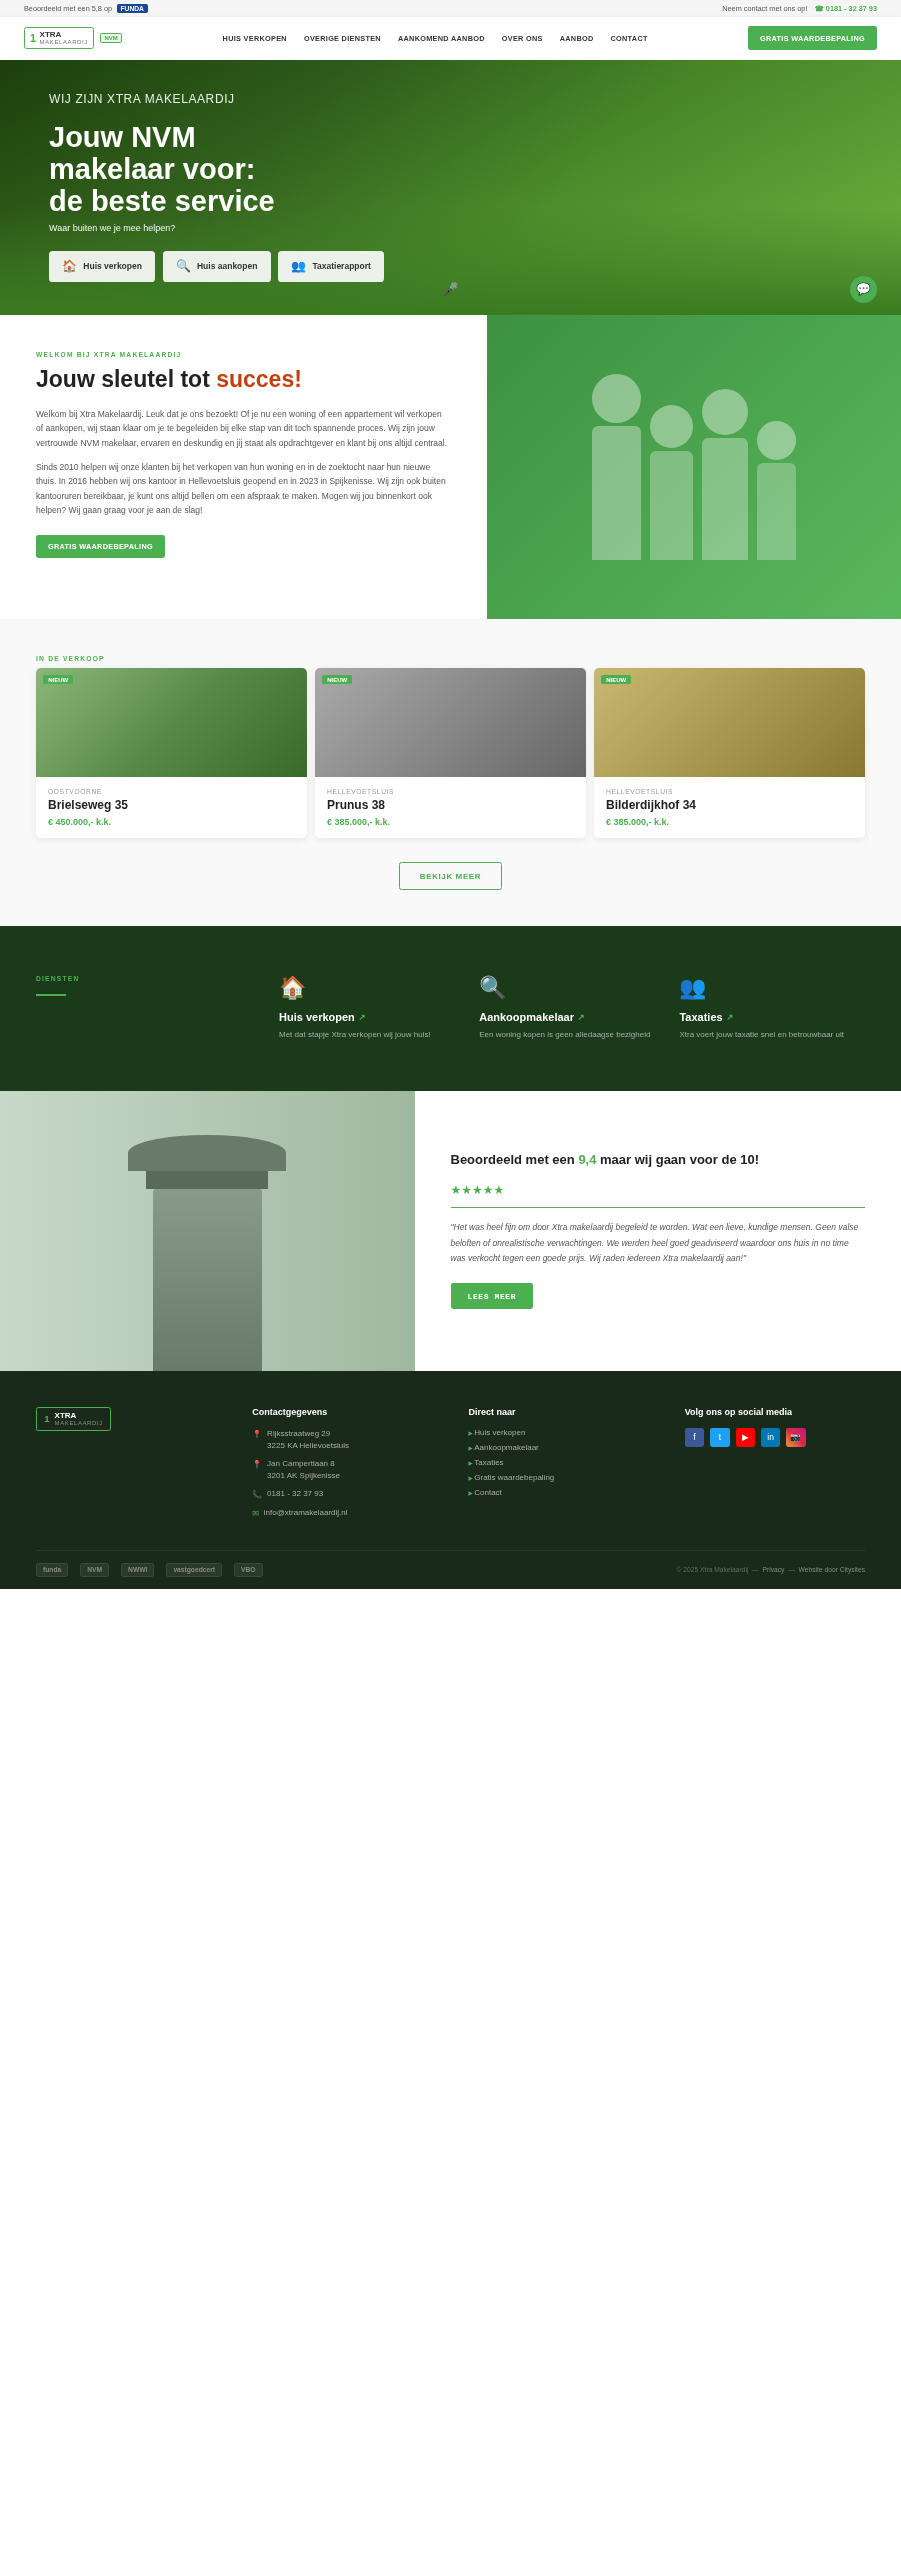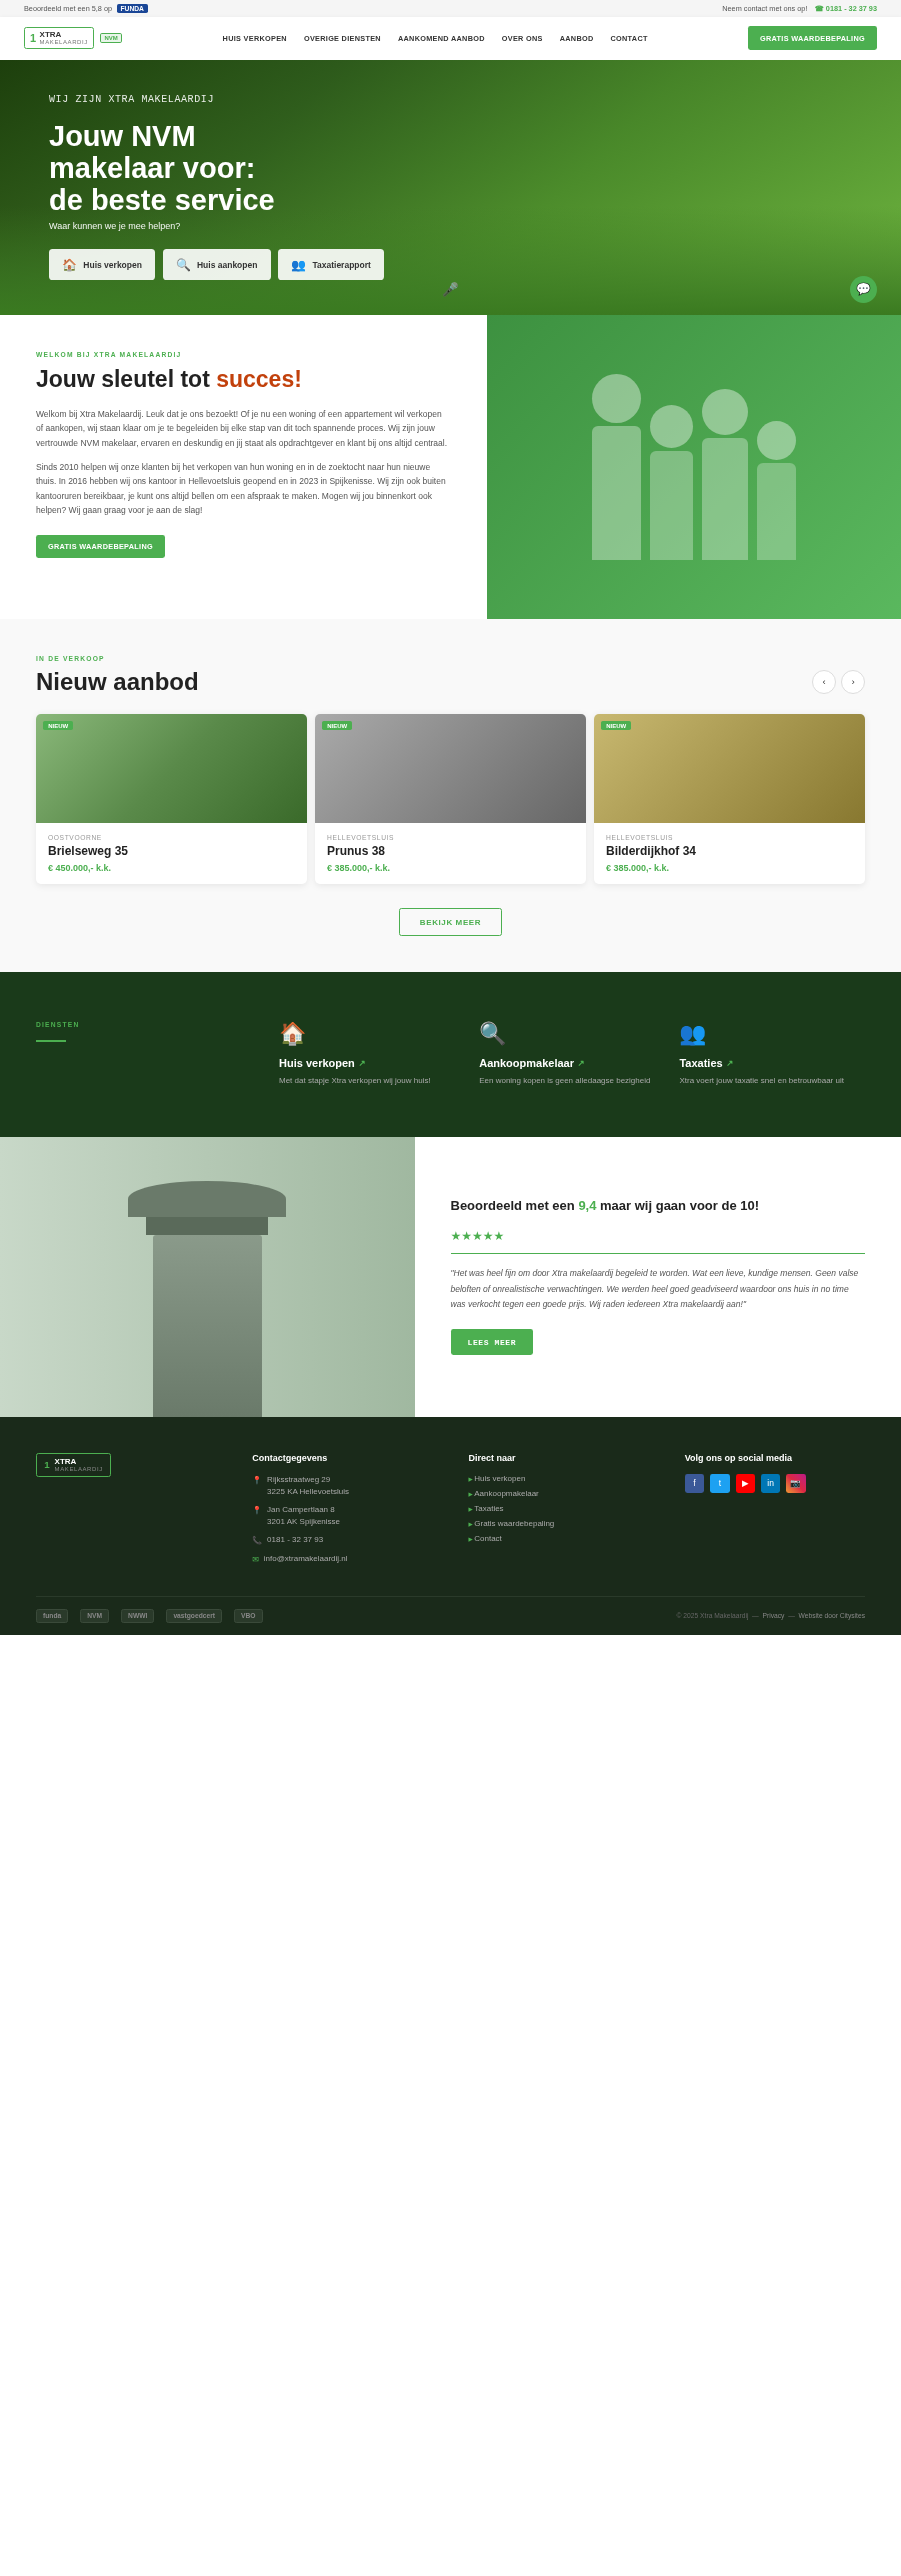--- a/index.html
+++ b/index.html
@@ -78,21 +78,21 @@
       bottom: 0; left: 0; right: 0;
       height: 109px;
       background: linear-gradient(to top, #3a7a20, transparent);
     }
     .hero-content {
       position: relative;
       z-index: 2;
       padding: 24px 49px;
       color: #fff;
     }
-    .hero-eyebrow { font-size: 10px; text-transform: uppercase; letter-spacing: 0.6px; margin-bottom: 16px; opacity: 0.9; font-family: Liberation Mono, monospace; }
+    .hero-eyebrow { font-size: 12px; text-transform: uppercase; letter-spacing: 0.6px; margin-bottom: 16px; opacity: 0.9; }
     .hero-title { font-size: 29px; font-weight: 900; line-height: 1.1; margin-bottom: 4.9px; }
     .hero-title span { color: #fff; }
     .hero-cta-text { font-size: 9px; margin-bottom: 18px; opacity: 0.95; }
     .hero-buttons { display: flex; gap: 7.3px; flex-wrap: wrap; }
     .hero-btn {
       background: rgba(255,255,255,0.9);
       color: #333;
       border: none;
       padding: 8.5px 13.4px;
       border-radius: 3.6px;
@@ -393,21 +393,21 @@
 <section class="hero">
   <div class="hero-bg"></div>
   <div class="hero-landscape"></div>
   <div class="hero-content">
     <div class="hero-eyebrow">WIJ ZIJN XTRA MAKELAARDIJ</div>
     <h1 class="hero-title">
       <span>Jouw NVM</span><br>
       <span>makelaar voor:</span><br>
       <strong>de beste service</strong>
     </h1>
-    <p class="hero-cta-text">Waar kunnen we je mee helpen?</p>
+    <p class="hero-cta-text">Waar buiten we je mee helpen?</p>
     <div class="hero-buttons">
       <a class="hero-btn" href="#">
         <span class="hero-btn-icon">🏠</span>
         <span>Huis verkopen</span>
       </a>
       <a class="hero-btn" href="#">
         <span class="hero-btn-icon">🔍</span>
         <span>Huis aankopen</span>
       </a>
       <a class="hero-btn" href="#">
@@ -451,27 +451,20 @@
           <div style="width:39px;height:39px;border-radius:50%;background:rgba(255,255,255,0.4);margin-bottom:3px;"></div>
           <div style="width:39px;height:97px;background:rgba(255,255,255,0.28);border-radius:6px 6px 0 0;"></div>
         </div>
       </div>
     </div>
   </div>
 </section>
 
 <section class="listings-section">
   <div class="listings-eyebrow">IN DE VERKOOP</div>
-  <div class="listings-header">
-    <h2 class="listings-title">Nieuw aanbod</h2>
-    <div style="display:flex;gap:4.9px;">
-      <button class="nav-arrow">‹</button>
-      <button class="nav-arrow">›</button>
-    </div>
-  </div>
   <div class="listing-cards">
     <div class="listing-card">
       <div class="listing-image listing-img-1">
         <span class="new-badge">NIEUW</span>
       </div>
       <div class="listing-info">
         <div class="listing-location">OOSTVOORNE</div>
         <div class="listing-address">Brielseweg 35</div>
         <div class="listing-price">€ 450.000,- k.k.</div>
       </div>

